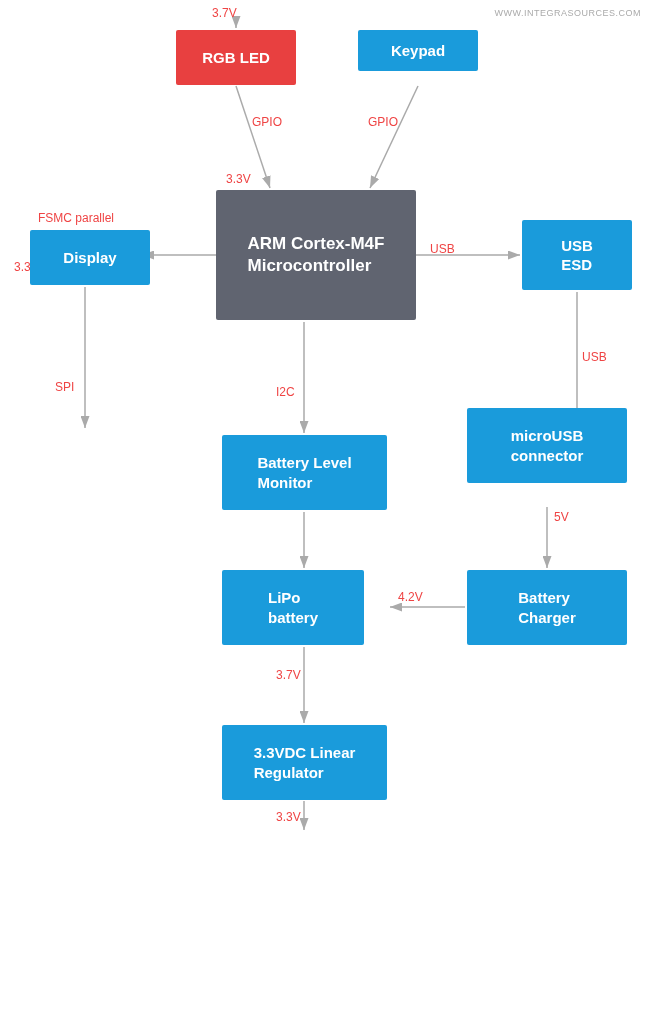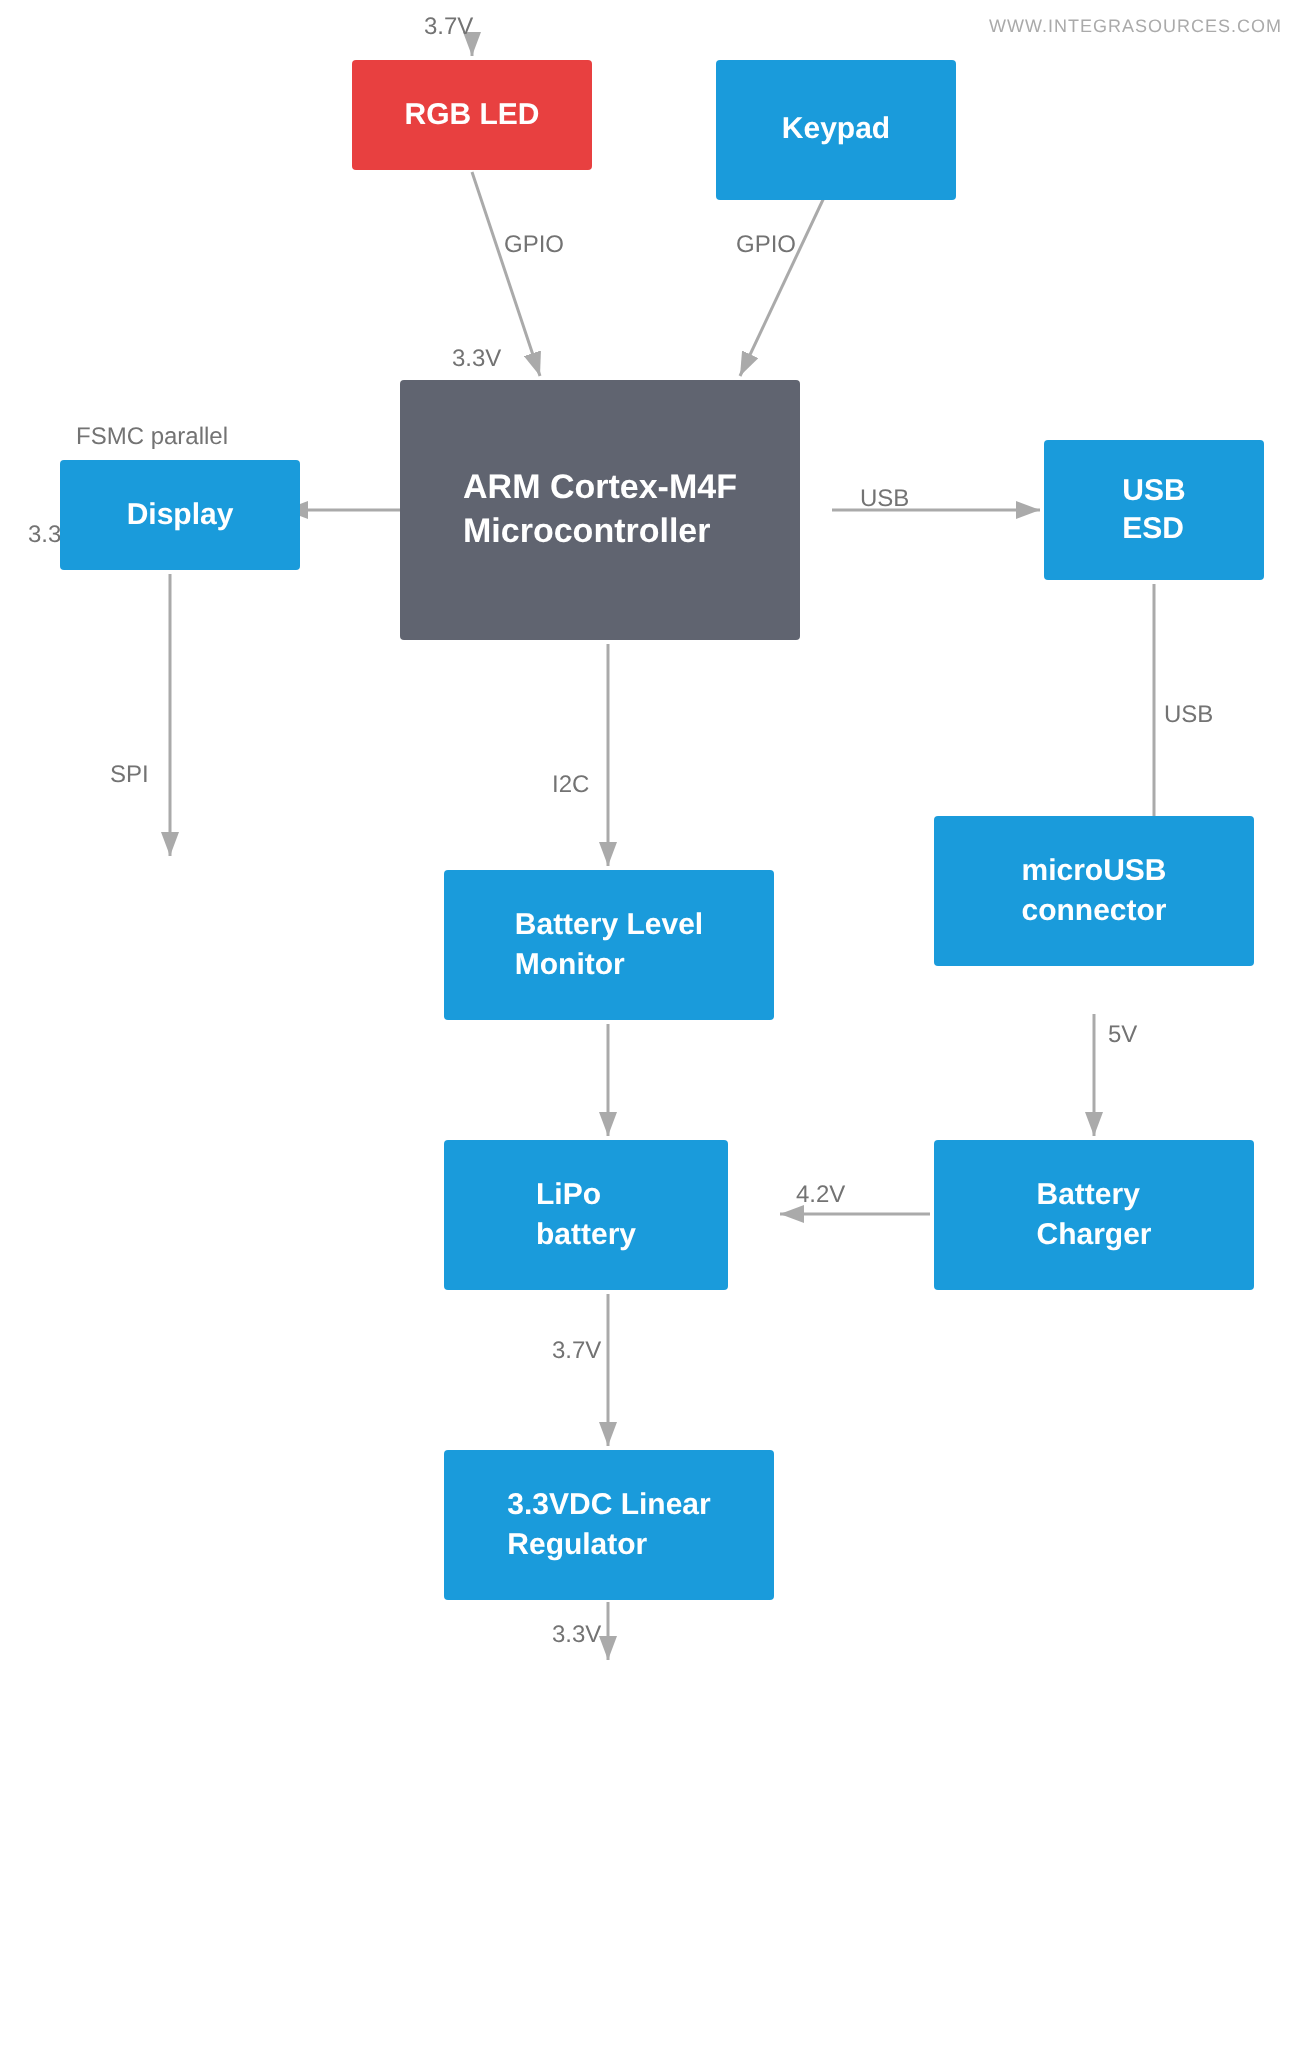--- a/index.html
+++ b/index.html
@@ -28,21 +28,21 @@
       color: #ffffff;
       padding: 8px;
       border-radius: 2px;
     }
     .block-red { background-color: #e84040; }
     .block-blue { background-color: #1a9bdb; }
     .block-dark { background-color: #606470; }
     .label {
       position: absolute;
       font-size: 12px;
-      color: #737373;
+      color: #ef4444;
       text-align: center;
     }
     .watermark {
       position: absolute;
       top: 8px;
       right: 14px;
       font-size: 9px;
       color: #aaaaaa;
       letter-spacing: 0.5px;
     }
@@ -111,25 +111,25 @@
   <div class="label" style="left:55px; top:380px;">SPI</div>
   <div class="label" style="left:554px; top:510px;">5V</div>
   <div class="label" style="left:398px; top:590px;">4.2V</div>
   <div class="label" style="left:276px; top:668px;">3.7V</div>
   <div class="label" style="left:276px; top:810px;">3.3V</div>
 
   <div class="block block-red" style="left:176px; top:30px; width:120px; height:55px;">
     <span>RGB LED</span>
   </div>
 
-  <div class="block block-blue" style="left:358px; top:30px; width:120px; height:70px;">
+  <div class="block block-blue" style="left:358px; top:30px; width:120px; height:41px;">
     <span>Keypad</span>
   </div>
 
-  <div class="block block-dark" style="left:200px; top:190px; width:200px; height:130px; font-size:17px;">
+  <div class="block block-dark" style="left:216px; top:190px; width:200px; height:130px; font-size:17px;">
     <span>ARM Cortex-M4F<br>Microcontroller</span>
   </div>
 
   <div class="block block-blue" style="left:30px; top:230px; width:120px; height:55px;">
     <span>Display</span>
   </div>
 
   <div class="block block-blue" style="left:522px; top:220px; width:110px; height:70px;">
     <span>USB<br>ESD</span>
   </div>

